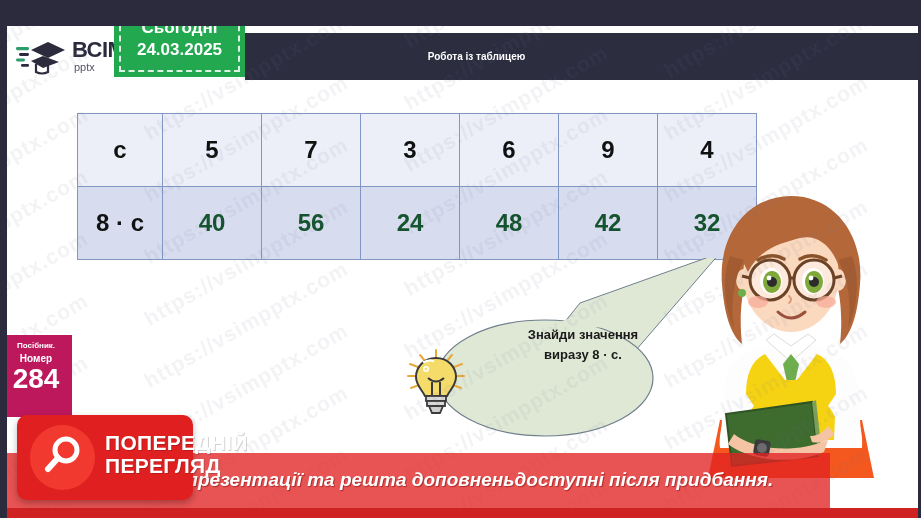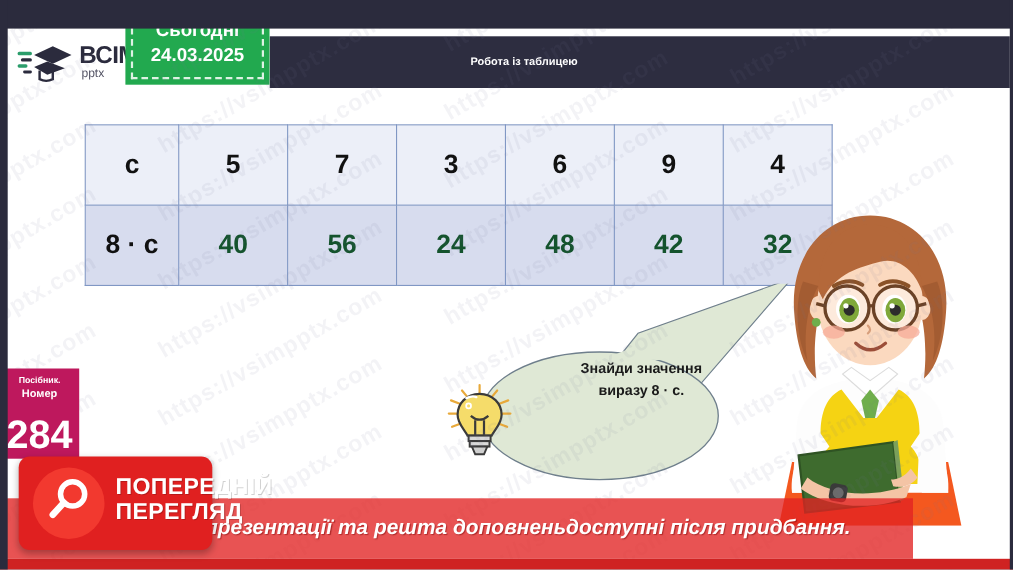--- a/index.html
+++ b/index.html
@@ -100,21 +100,21 @@
 
   
   .num-badge{
     position:absolute;left:0;top:335px;width:72px;height:82px;
     background:#be185d;z-index:45;
     display:flex;flex-direction:column;align-items:center;justify-content:flex-start;
     padding-top:6px;box-sizing:border-box;
   }
   .num-badge .nb-l1{color:#ffffff;font-size:8px;font-weight:bold;line-height:1.35;}
   .num-badge .nb-l2{color:#ffffff;font-size:10px;font-weight:bold;line-height:1.35;}
-  .num-badge .nb-num{color:#ffffff;font-size:36px;font-weight:bold;line-height:1;margin-top:12px;}
+  .num-badge .nb-num{color:#ffffff;font-size:28px;font-weight:bold;line-height:1;margin-top:0;}
 
   
   .preview-btn{
     position:absolute;left:17px;top:415px;width:176px;height:85px;
     background:#e02020;border-radius:10px;z-index:50;
     box-shadow:0 3px 7px rgba(0,0,0,0.28);
     display:flex;align-items:center;
   }
   .preview-circle{
     position:absolute;left:13px;top:10px;width:65px;height:65px;

